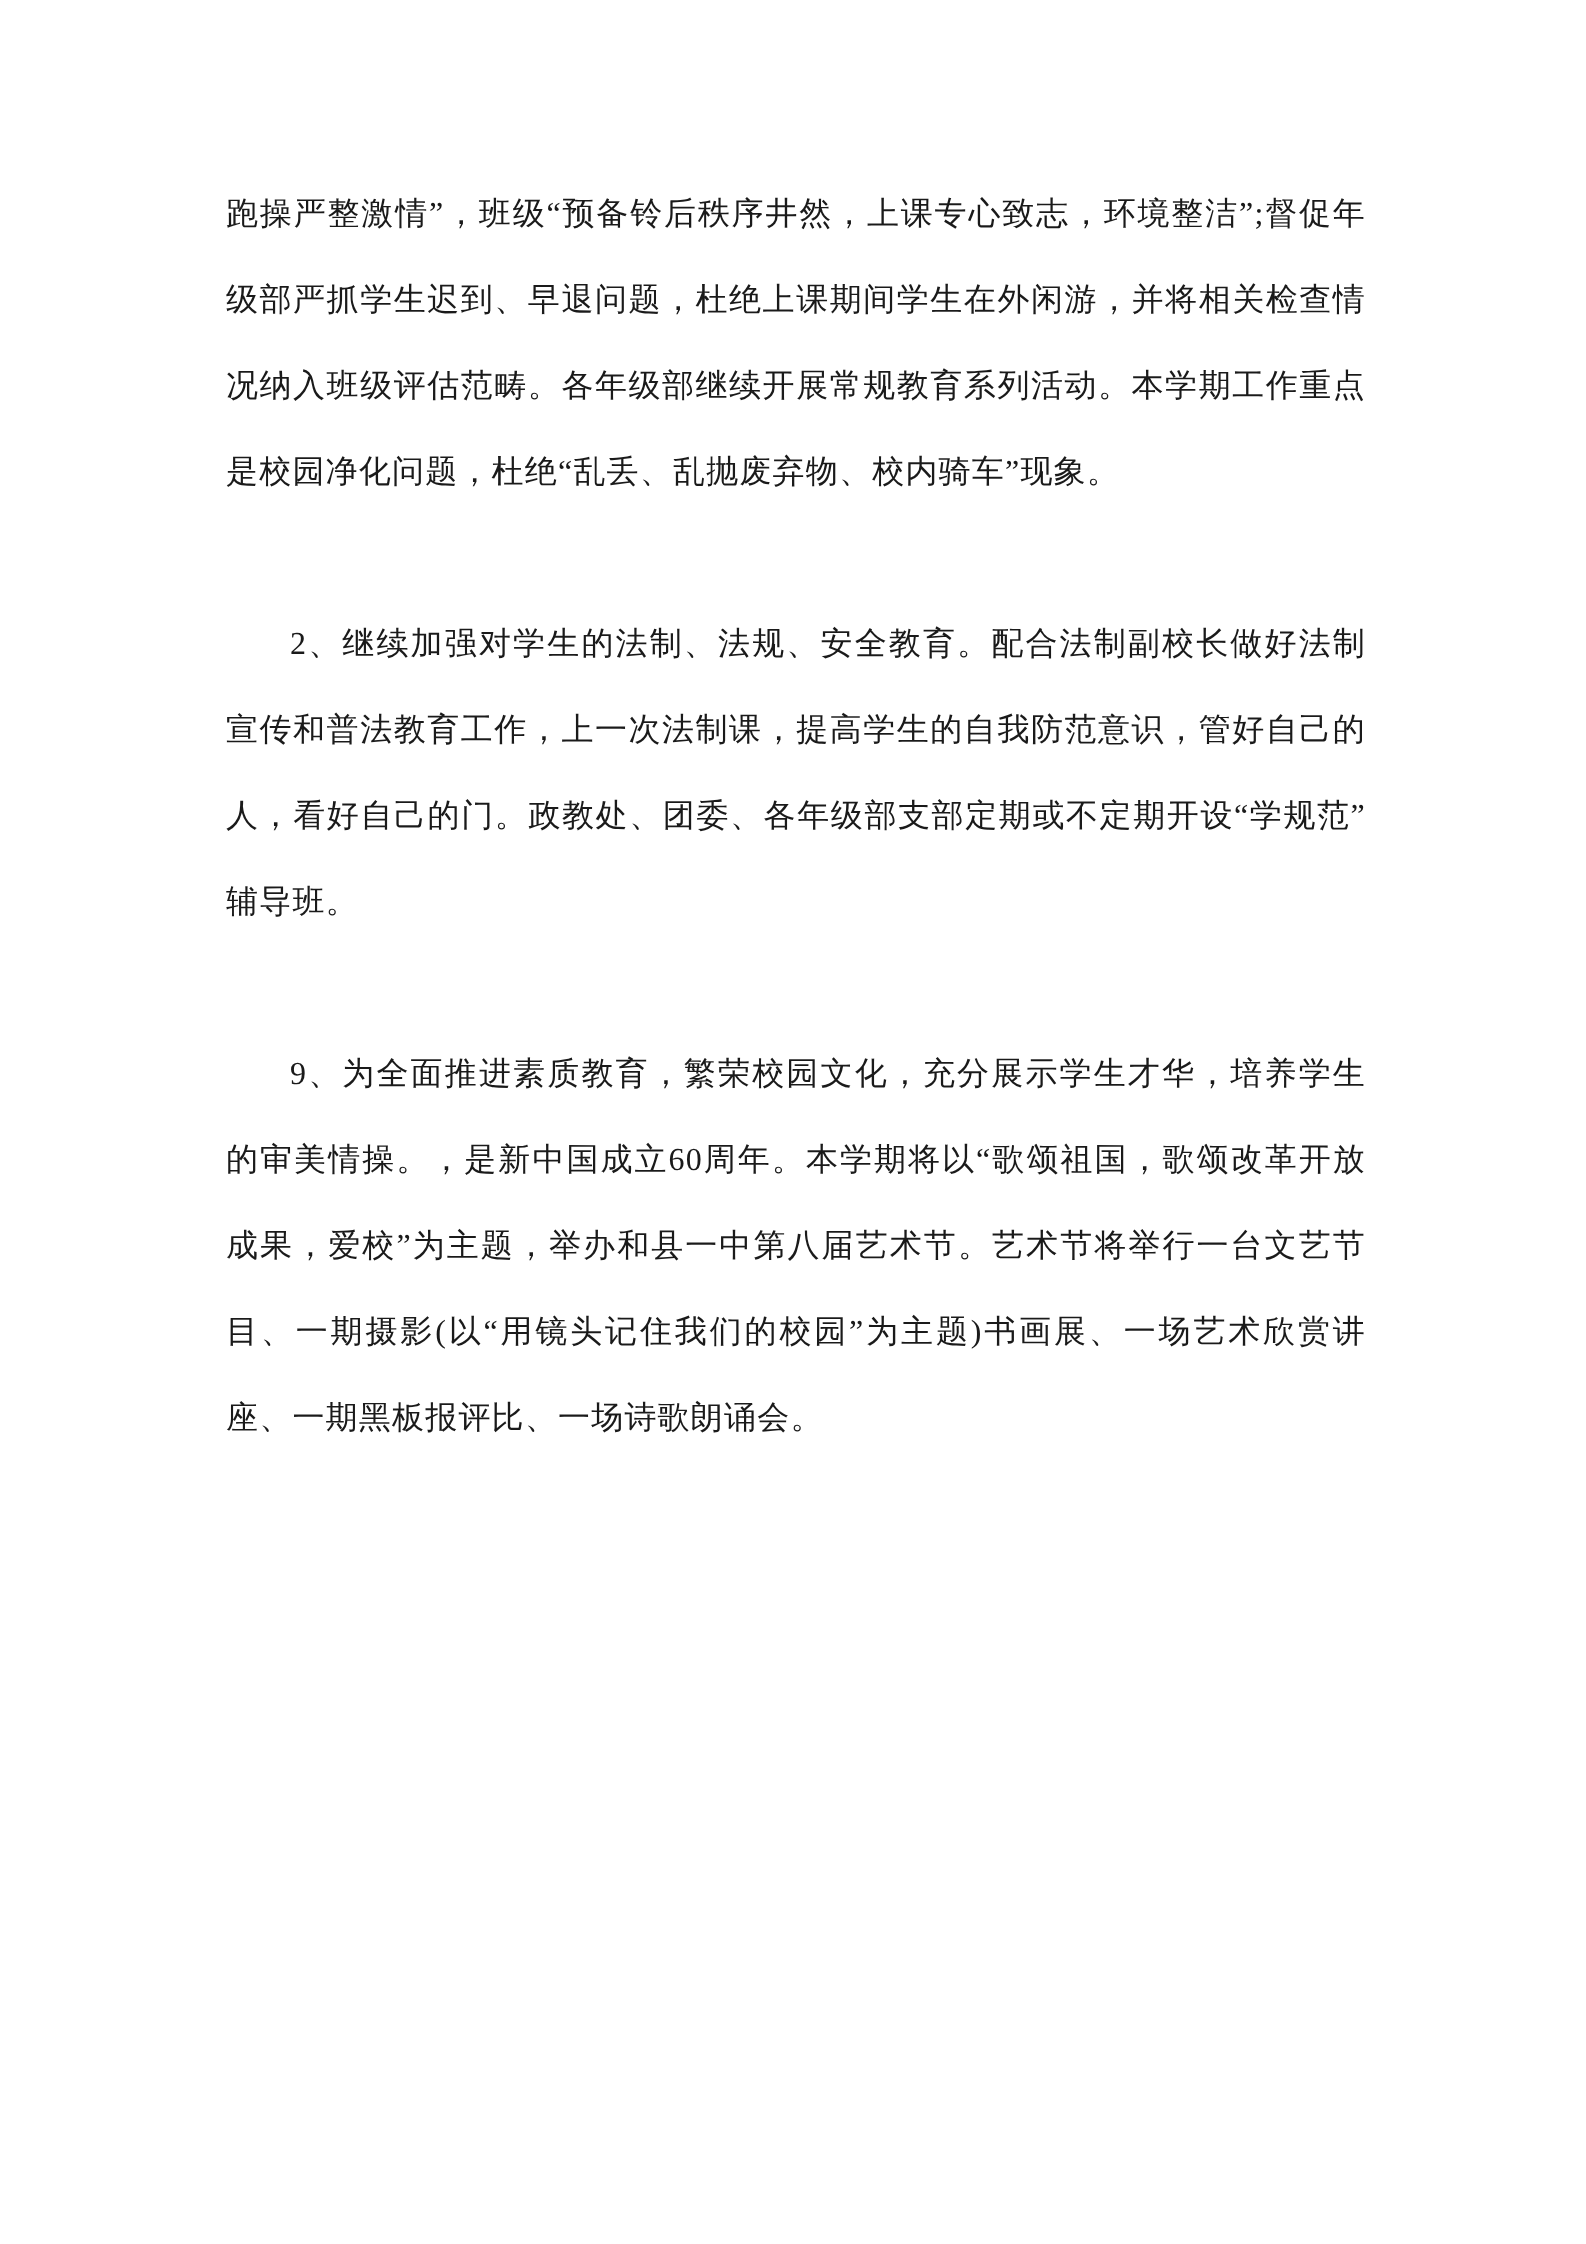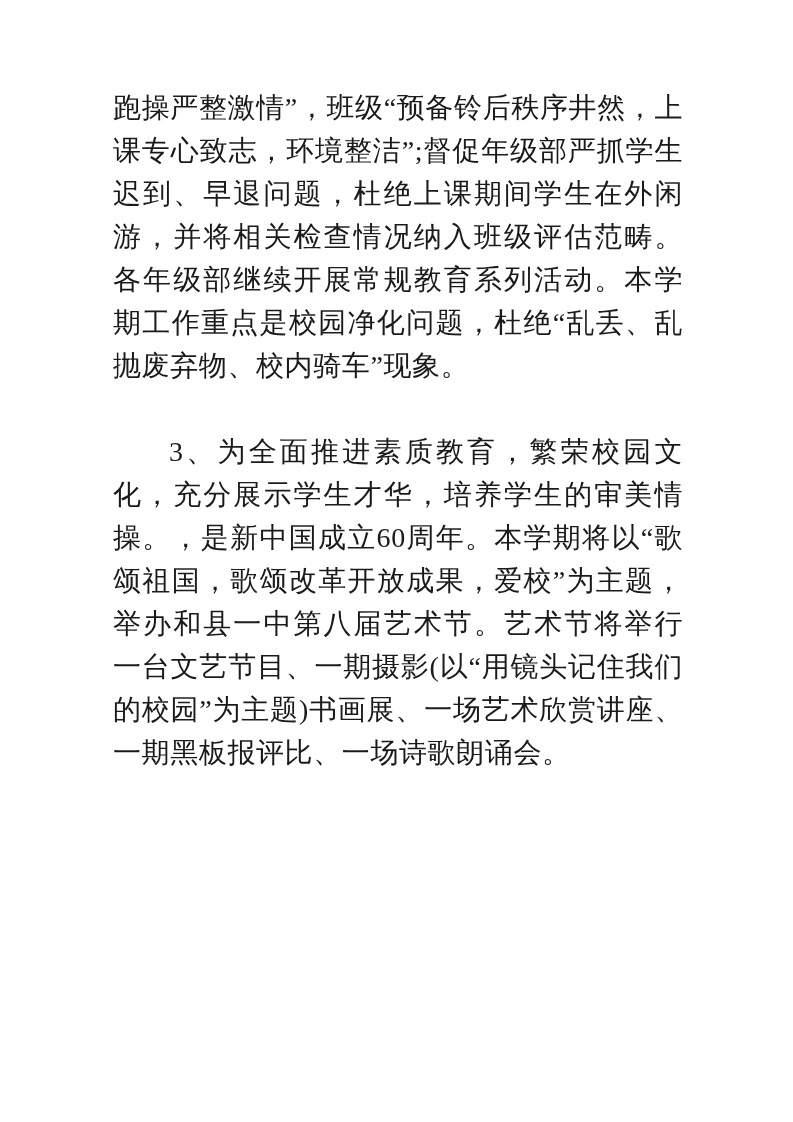--- a/index.html
+++ b/index.html
@@ -17,36 +17,37 @@
     font-family: "Liberation Serif", "DejaVu Serif", serif;
   }
   .doc-body {
     position: absolute;
     left: 113px;
     top: 86px;
     width: 570px;
   }
   .para {
     margin: 0 0 0 0;
-    font-size: 28px;
+    font-size: 16px;
     line-height: 43px;
     color: #1a1a1a;
     text-align: justify;
     text-justify: inter-ideograph;
     letter-spacing: 0.6px;
     font-family: "Liberation Serif", "DejaVu Serif", serif;
   }
   .para + .para {
     margin-top: 43px;
   }
   .indent {
     text-indent: 2em;
   }
 </style>
 </head>
 <body>
 
 <div class="page">
   <div class="doc-body">
     <p class="para">跑操严整激情”，班级“预备铃后秩序井然，上课专心致志，环境整洁”;督促年级部严抓学生迟到、早退问题，杜绝上课期间学生在外闲游，并将相关检查情况纳入班级评估范畴。各年级部继续开展常规教育系列活动。本学期工作重点是校园净化问题，杜绝“乱丢、乱抛废弃物、校内骑车”现象。</p>
-    <p class="para indent">3、为全面推进素质教育，繁荣校园文化，充分展示学生才华，培养学生的审美情操。，是新中国成立60周年。本学期将以“歌颂祖国，歌颂改革开放成果，爱校”为主题，举办和县一中第八届艺术节。艺术节将举行一台文艺节目、一期摄影(以“用镜头记住我们的校园”为主题)书画展、一场艺术欣赏讲座、一期黑板报评比、一场诗歌朗诵会。</p>
+    <p class="para indent">2、继续加强对学生的法制、法规、安全教育。配合法制副校长做好法制宣传和普法教育工作，上一次法制课，提高学生的自我防范意识，管好自己的人，看好自己的门。政教处、团委、各年级部支部定期或不定期开设“学规范”辅导班。</p>
+    <p class="para indent">9、为全面推进素质教育，繁荣校园文化，充分展示学生才华，培养学生的审美情操。，是新中国成立60周年。本学期将以“歌颂祖国，歌颂改革开放成果，爱校”为主题，举办和县一中第八届艺术节。艺术节将举行一台文艺节目、一期摄影(以“用镜头记住我们的校园”为主题)书画展、一场艺术欣赏讲座、一期黑板报评比、一场诗歌朗诵会。</p>
   </div>
 </div>
 
 </body></html>

